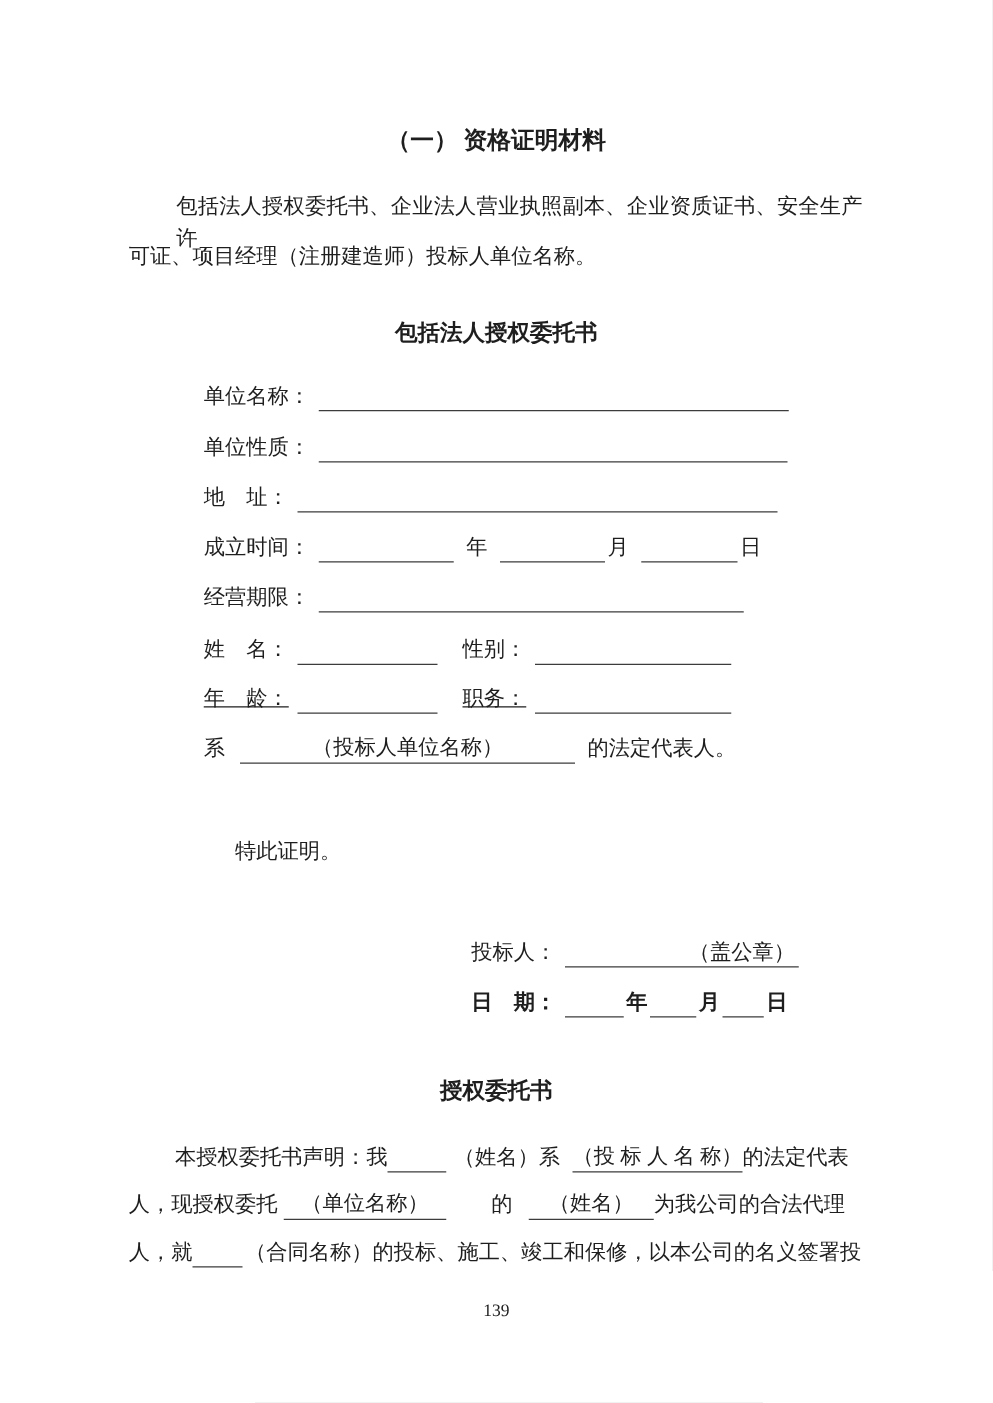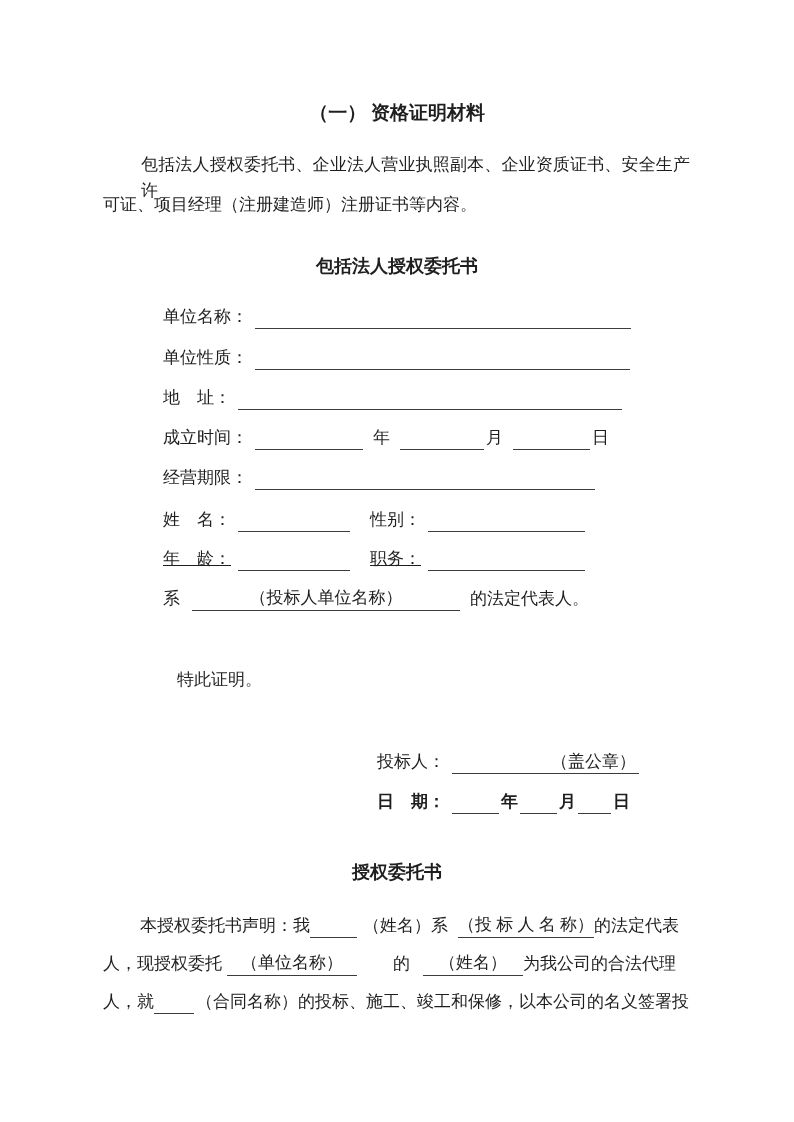--- a/index.html
+++ b/index.html
@@ -43,21 +43,21 @@
   .pagenum { font-size:14px; font-family:"Liberation Serif","DejaVu Serif",serif; }
 </style>
 </head>
 <body>
 
 <div class="page">
 
   <div class="abs ctr bold t19" style="top:100px">（一） 资格证明材料</div>
 
   <div class="abs justline" style="top:152px; left:141px; width:549px; line-height:26px;">包括法人授权委托书、企业法人营业执照副本、企业资质证书、安全生产许</div>
-  <div class="abs" style="top:192px; left:103px;">可证、项目经理（注册建造师）注册证书等内容。</div>
+  <div class="abs" style="top:192px; left:103px;">可证、项目经理（注册建造师）投标人单位名称。</div>
 
   <div class="abs ctr bold t18" style="top:254px">包括法人授权委托书</div>
 
   <div class="row" style="top:304px; left:163px;">
     <span>单位名称：</span>
     <span class="bl gap7" style="width:376px"></span>
   </div>
 
   <div class="row" style="top:345px; left:163px;">
     <span>单位性质：</span>
@@ -97,21 +97,21 @@
     <span class="gap20">职务：</span>
     <span class="bl gap7" style="width:157px"></span>
   </div>
 
   <div class="row" style="top:586px; left:163px;">
     <span>系</span>
     <span class="bl bl-hint gap12" style="width:268px">（投标人单位名称）</span>
     <span class="gap10">的法定代表人。</span>
   </div>
 
-  <div class="abs" style="top:668px; left:177px;font-family:Liberation Mono, monospace;">特此证明。</div>
+  <div class="abs" style="top:668px; left:188px;">特此证明。</div>
 
   <div class="row" style="top:749px; left:377px;">
     <span>投标人：</span>
     <span class="bl bl-right gap7" style="width:187px">（盖公章）</span>
   </div>
 
   <div class="row" style="top:789px; left:377px;font-weight:bold;">
     <span>日　期：</span>
     <span class="bl gap7" style="width:47px"></span>
     <span class="gap2 gapr2">年</span>
@@ -138,14 +138,15 @@
     <span class="bl bl-hint" style="width:100px; margin-left:13px">（姓名）</span>
     <span>为我公司的合法代理</span>
   </div>
 
   <div class="row" style="top:989px; left:103px;">
     <span>人，就</span>
     <span class="bl" style="width:40px"></span>
     <span style="margin-left:2px">（合同名称）的投标、施工、竣工和保修，以本公司的名义签署投</span>
   </div>
 
+  <div class="abs ctr pagenum" style="top:1037px">139</div>
 
 </div>
 
 </body></html>

